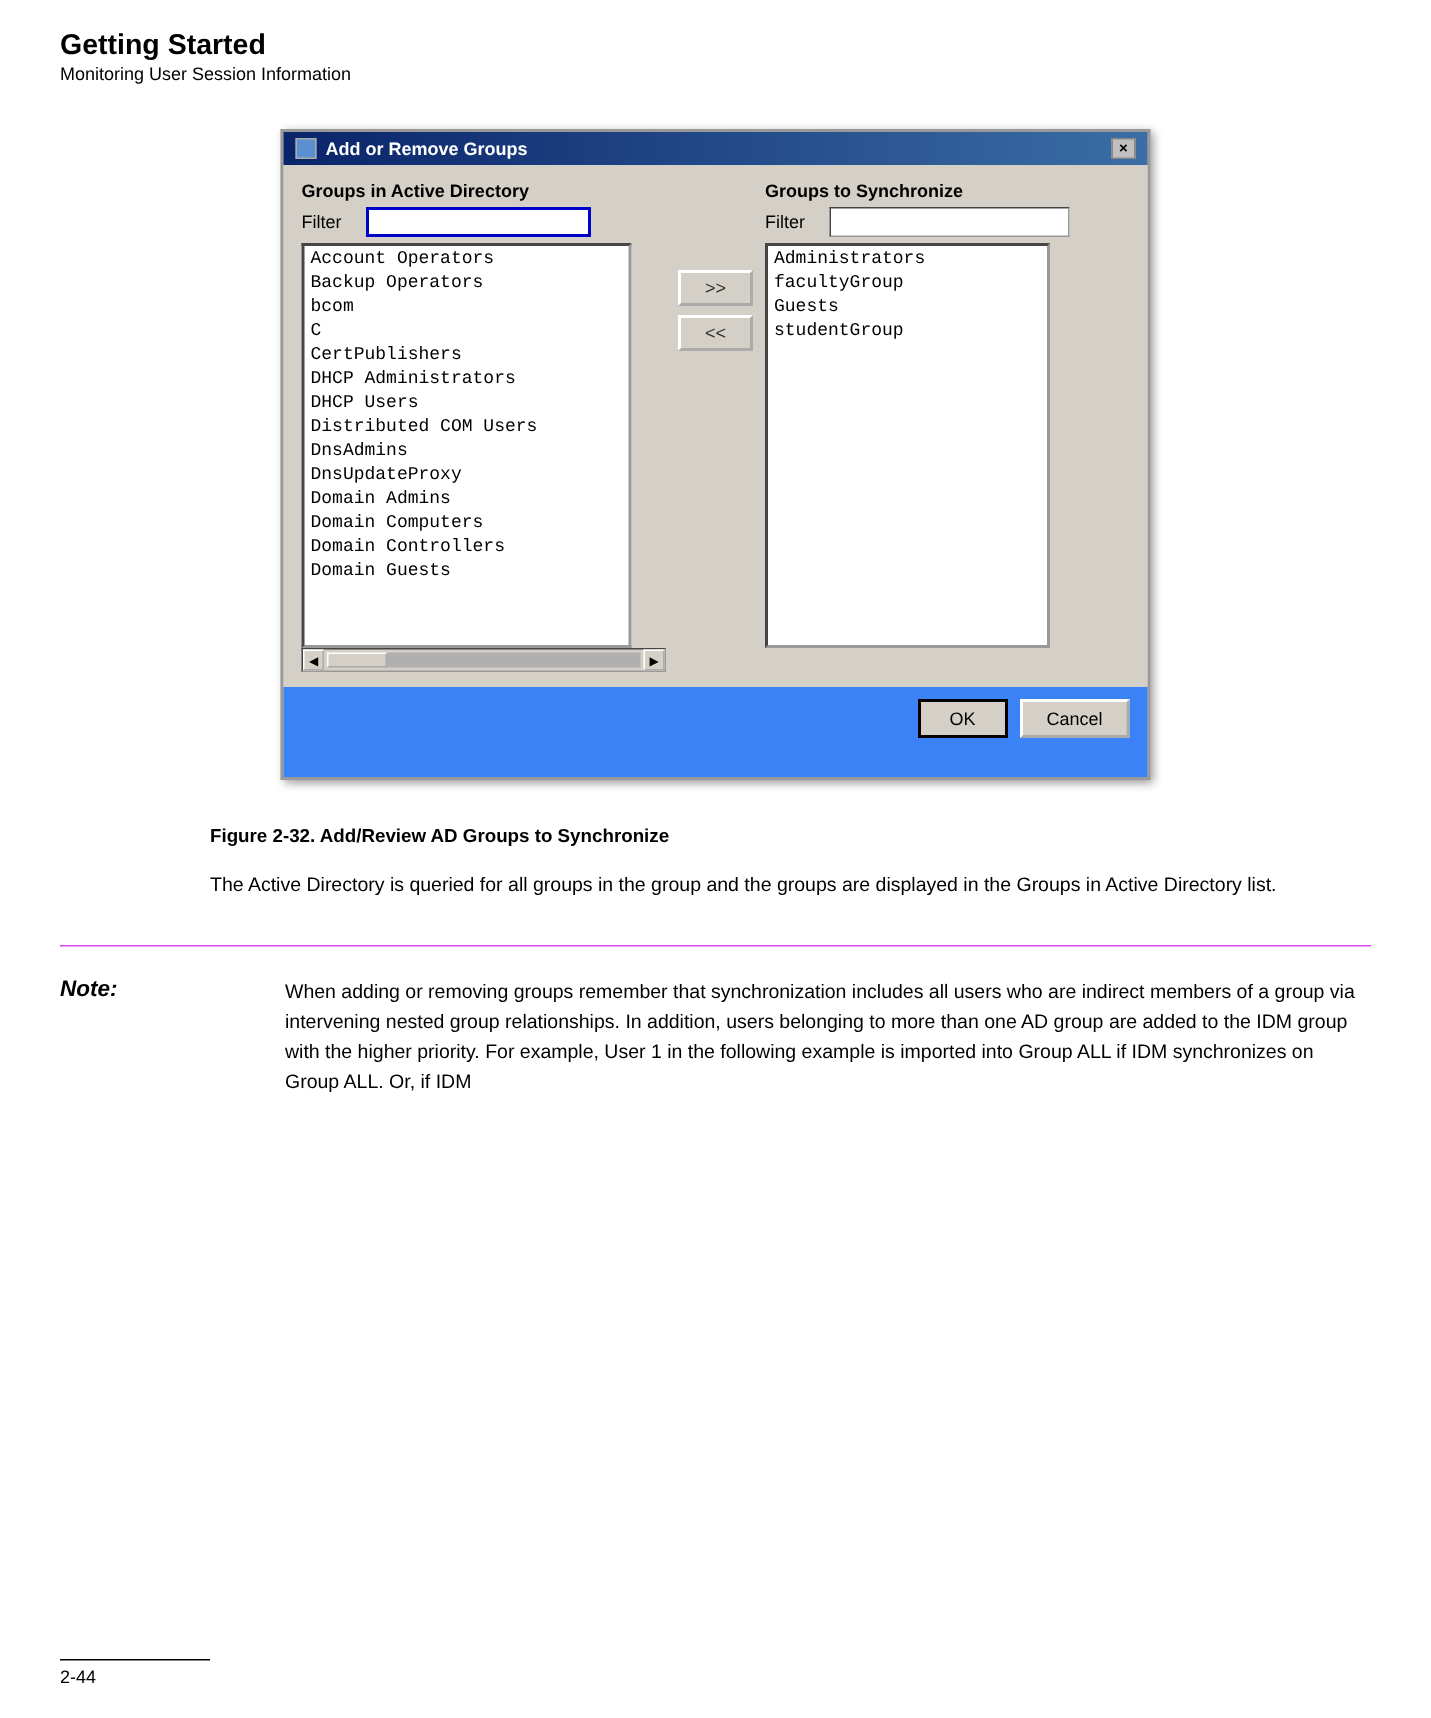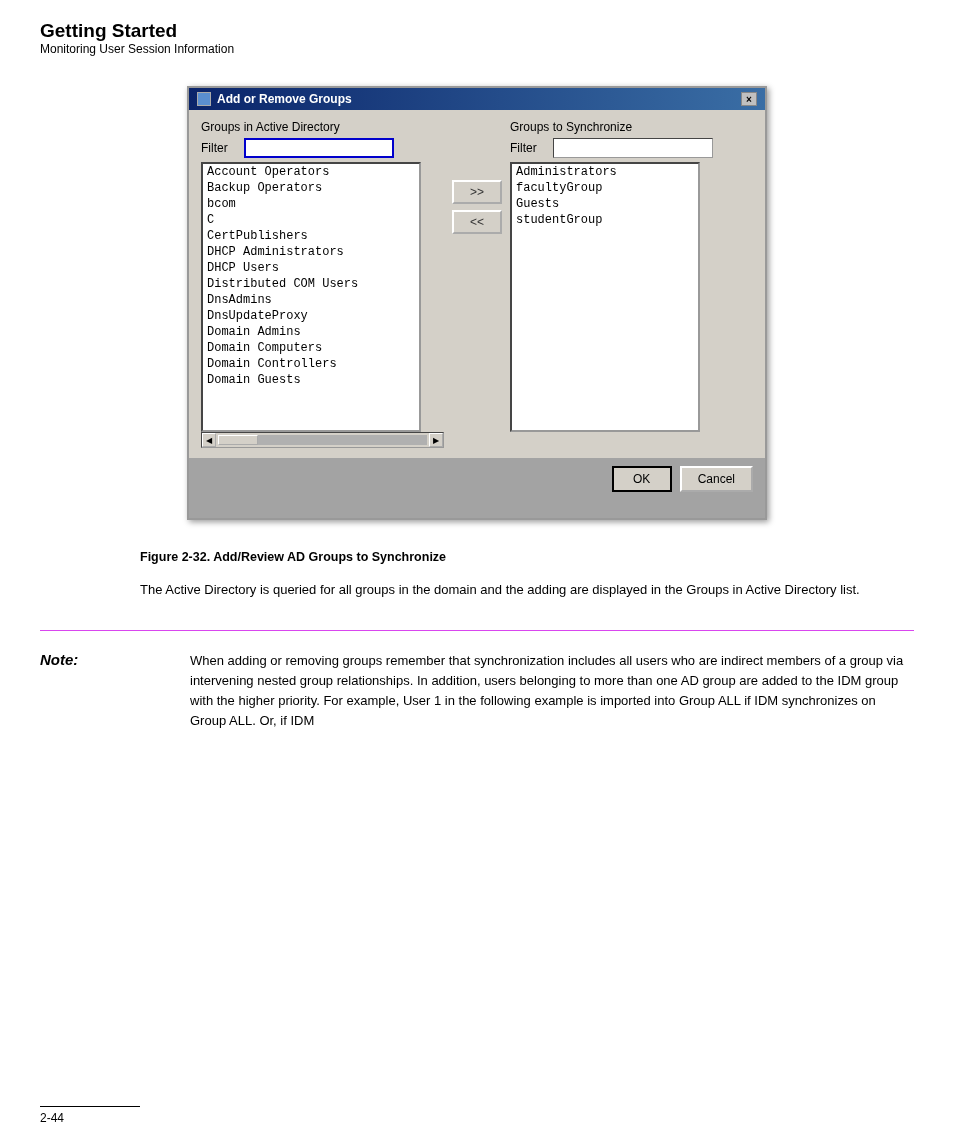--- a/index.html
+++ b/index.html
@@ -99,21 +99,21 @@
       padding-top: 60px;
       gap: 6px;
     }
 
     .column-right {
       flex: 1;
     }
 
     .column-label {
       font-size: 12px;
-      font-weight: normal;
+      font-weight: bold;
       margin-bottom: 4px;
       color: #000;
     }
 
     .filter-row {
       display: flex;
       align-items: center;
       gap: 16px;
       margin-bottom: 4px;
       font-size: 12px;
@@ -179,21 +179,21 @@
 
     .status-bar .status-label {
       font-weight: bold;
     }
 
     .dialog-footer {
       display: flex;
       justify-content: flex-end;
       gap: 8px;
       padding: 8px 12px 26px;
-      background: #a3a3a3;
+      background: #3b82f6;
     }
 
     .dialog-button {
       background: #d4d0c8;
       border: 2px outset #fff;
       padding: 4px 16px;
       font-size: 12px;
       cursor: pointer;
       min-width: 60px;
       text-align: center;
@@ -388,21 +388,21 @@
       <button class="dialog-button">Cancel</button>
     </div>
 
   </div>
 </div>
 
 <div class="figure-caption">
   <span class="caption-label">Figure 2-32. Add/Review AD Groups to Synchronize</span>
 </div>
 
-<div class="body-text">The Active Directory is queried for all groups in the domain and the adding are displayed in the Groups in Active Directory list.</div>
+<div class="body-text">The Active Directory is queried for all groups in the group and the groups are displayed in the Groups in Active Directory list.</div>
 
 <div class="note-section">
   <div class="note-label-col">
     <span class="note-label">Note:</span>
   </div>
   <div class="note-text">When adding or removing groups remember that synchronization includes all users who are indirect members of a group via intervening nested group relationships. In addition, users belonging to more than one AD group are added to the IDM group with the higher priority. For example, User 1 in the following example is imported into Group ALL if IDM synchronizes on Group ALL. Or, if IDM</div>
 </div>
 
 <div class="page-footer">
   <span>2-44</span>

